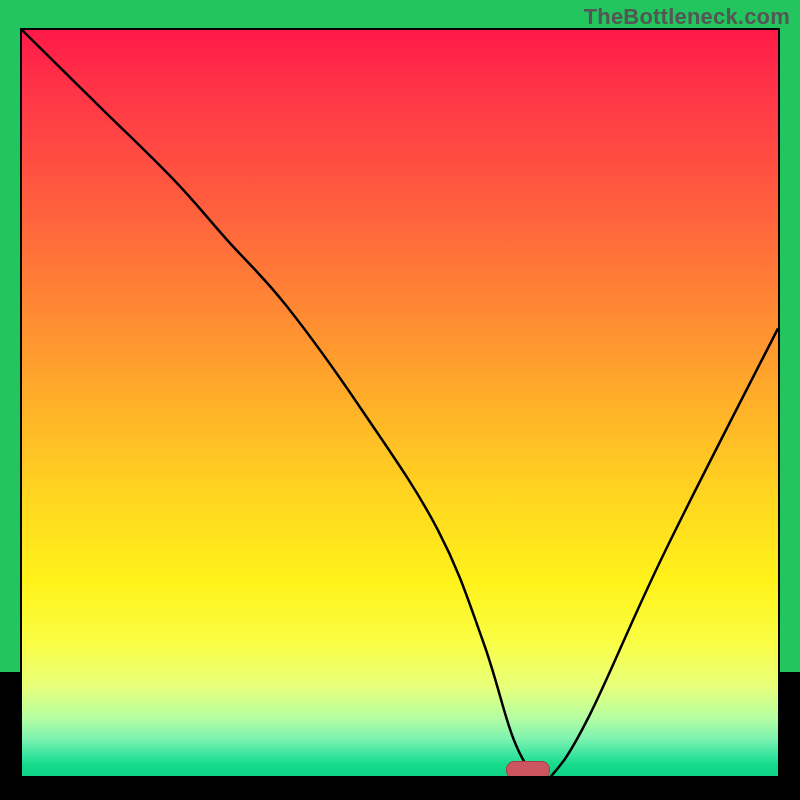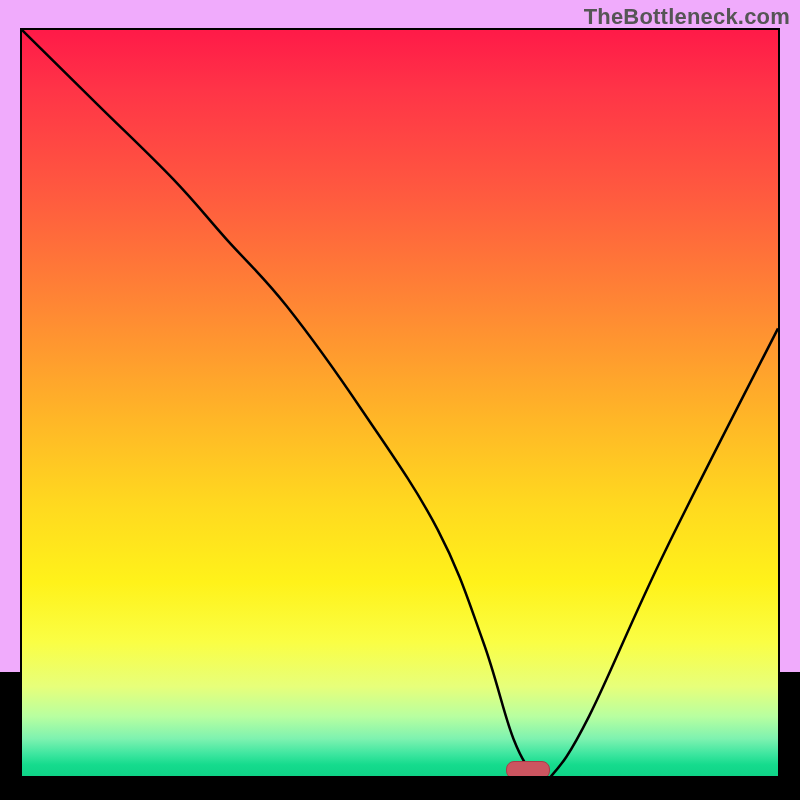--- a/index.html
+++ b/index.html
@@ -8,21 +8,21 @@
     width: 800px;
     height: 800px;
     background: #000;
     overflow: hidden;
     font-family: Arial, Helvetica, sans-serif;
   }
   .frame {
     position: relative;
     width: 800px;
     height: 672px;
-    background: #f0abfc;
+    background: #22c55e;
   }
   .watermark {
     position: absolute;
     top: 4px;
     right: 10px;
     color: #555;
     font-size: 22px;
     font-weight: 600;
     letter-spacing: 0.2px;
     z-index: 10;

